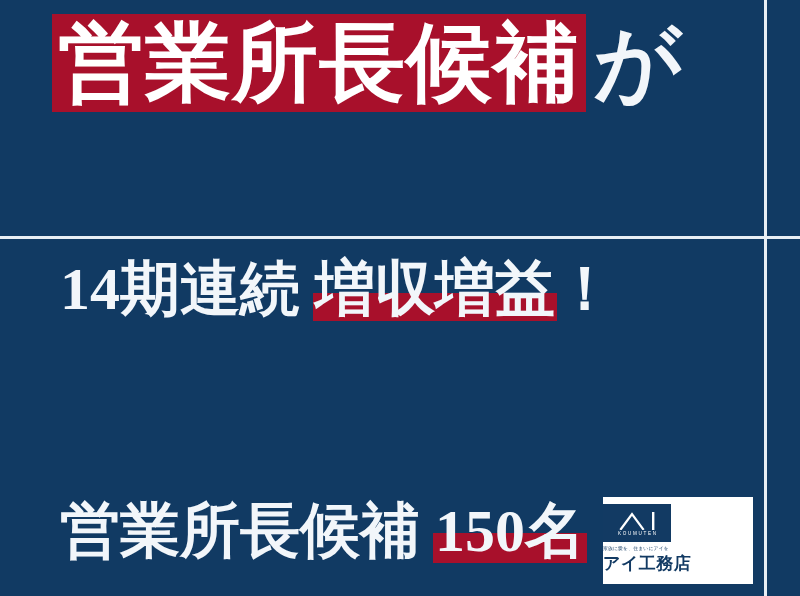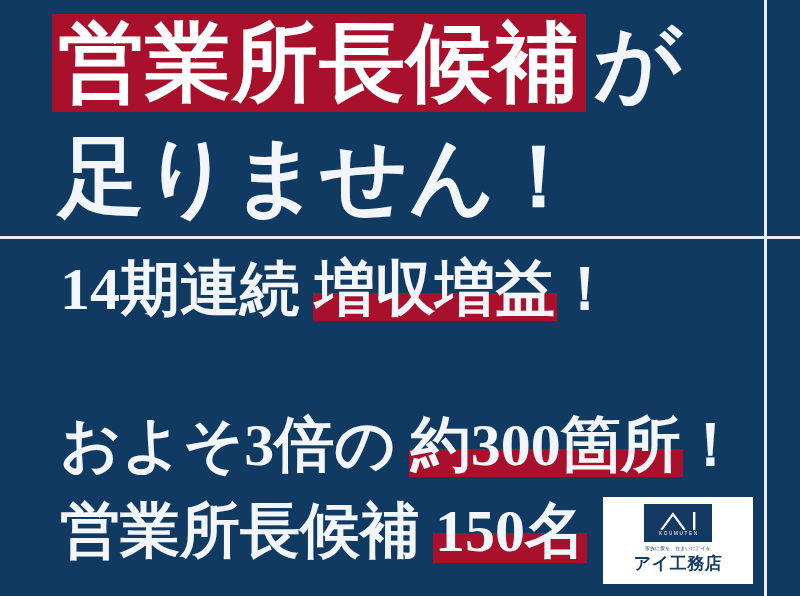--- a/index.html
+++ b/index.html
@@ -126,21 +126,21 @@
   
   .logo-card {
     position: absolute;
     left: 603px;
     top: 497px;
     width: 150px;
     height: 87px;
     background: #ffffff;
     display: flex;
     flex-direction: column;
-    align-items: center;
+    align-items: flex-start;
     justify-content: flex-start;
     padding-top: 7px;
     box-sizing: border-box;
   }
   .logo-mark {
     width: 68px;
     height: 38px;
     background: #123A63;
     display: flex;
     flex-direction: column;
@@ -191,33 +191,29 @@
 
 <div class="poster">
 
   <div class="rule-h"></div>
   <div class="rule-v"></div>
 
   <div class="headline">
     <div class="hl-line1">
       <span class="hl-hi">営業所長候補</span><span class="hl-tail">が</span>
     </div>
-    <div class="hl-line2">足りません！</div>
   </div>
 
   <div class="body-block">
 
     <div class="b-line b1">
       <span>14期連続 </span><span class="mark">増収増益</span><span>！</span>
     </div>
 
 
-    <div class="b-line b3">
-      <span>およそ3倍の </span><span class="mark">約300箇所</span><span>！</span>
-    </div>
 
     <div class="b-line b4">
       <span>営業所長候補 </span><span class="mark tall">150名</span><span>！</span>
     </div>
   </div>
 
   <div class="logo-card">
     <div class="logo-mark">
       <div class="logo-glyphs">
         <span>

